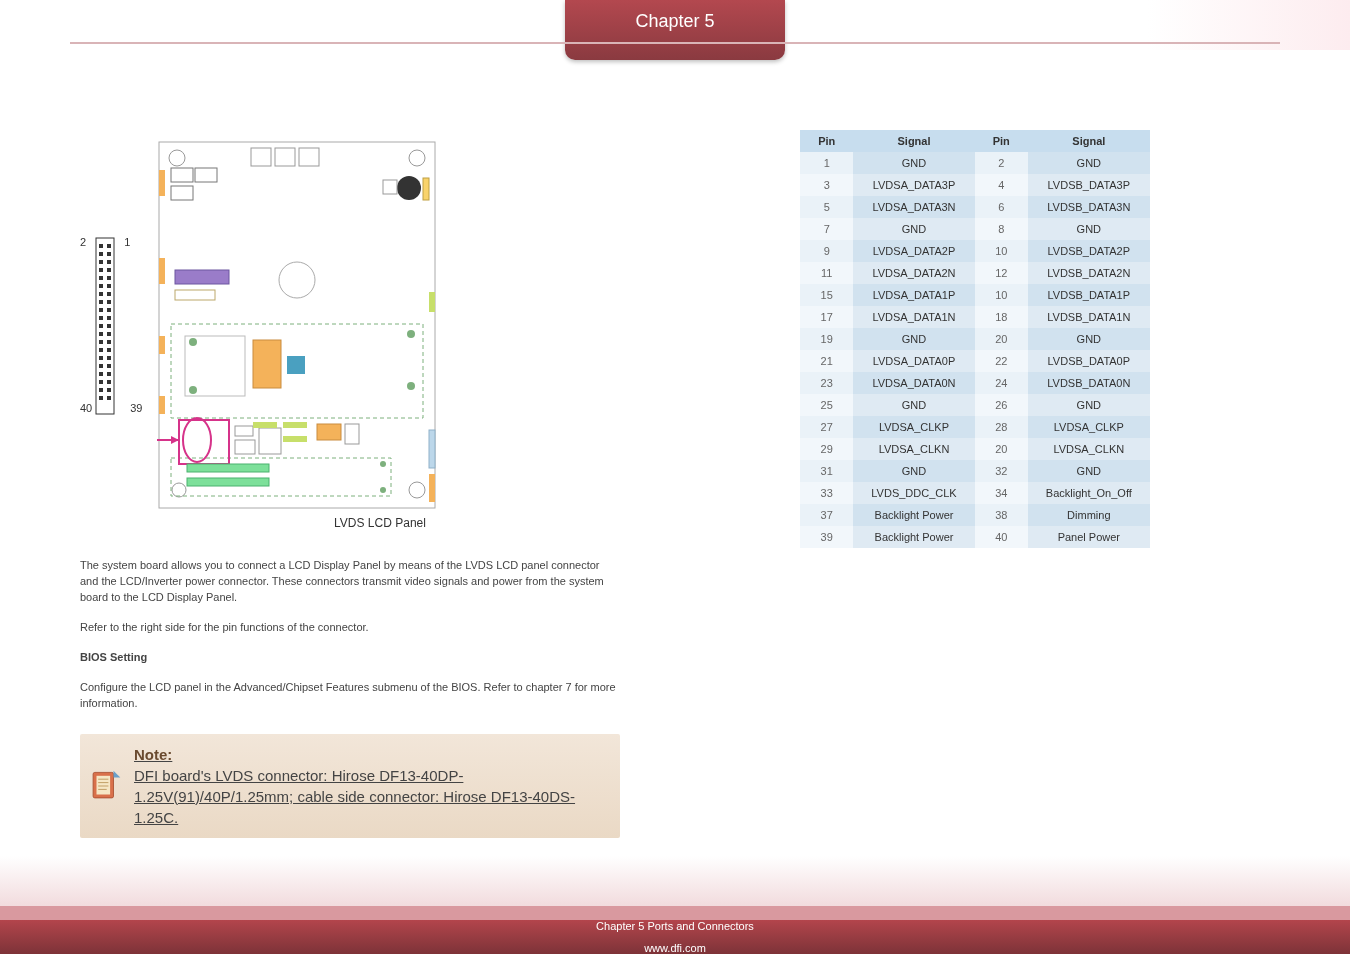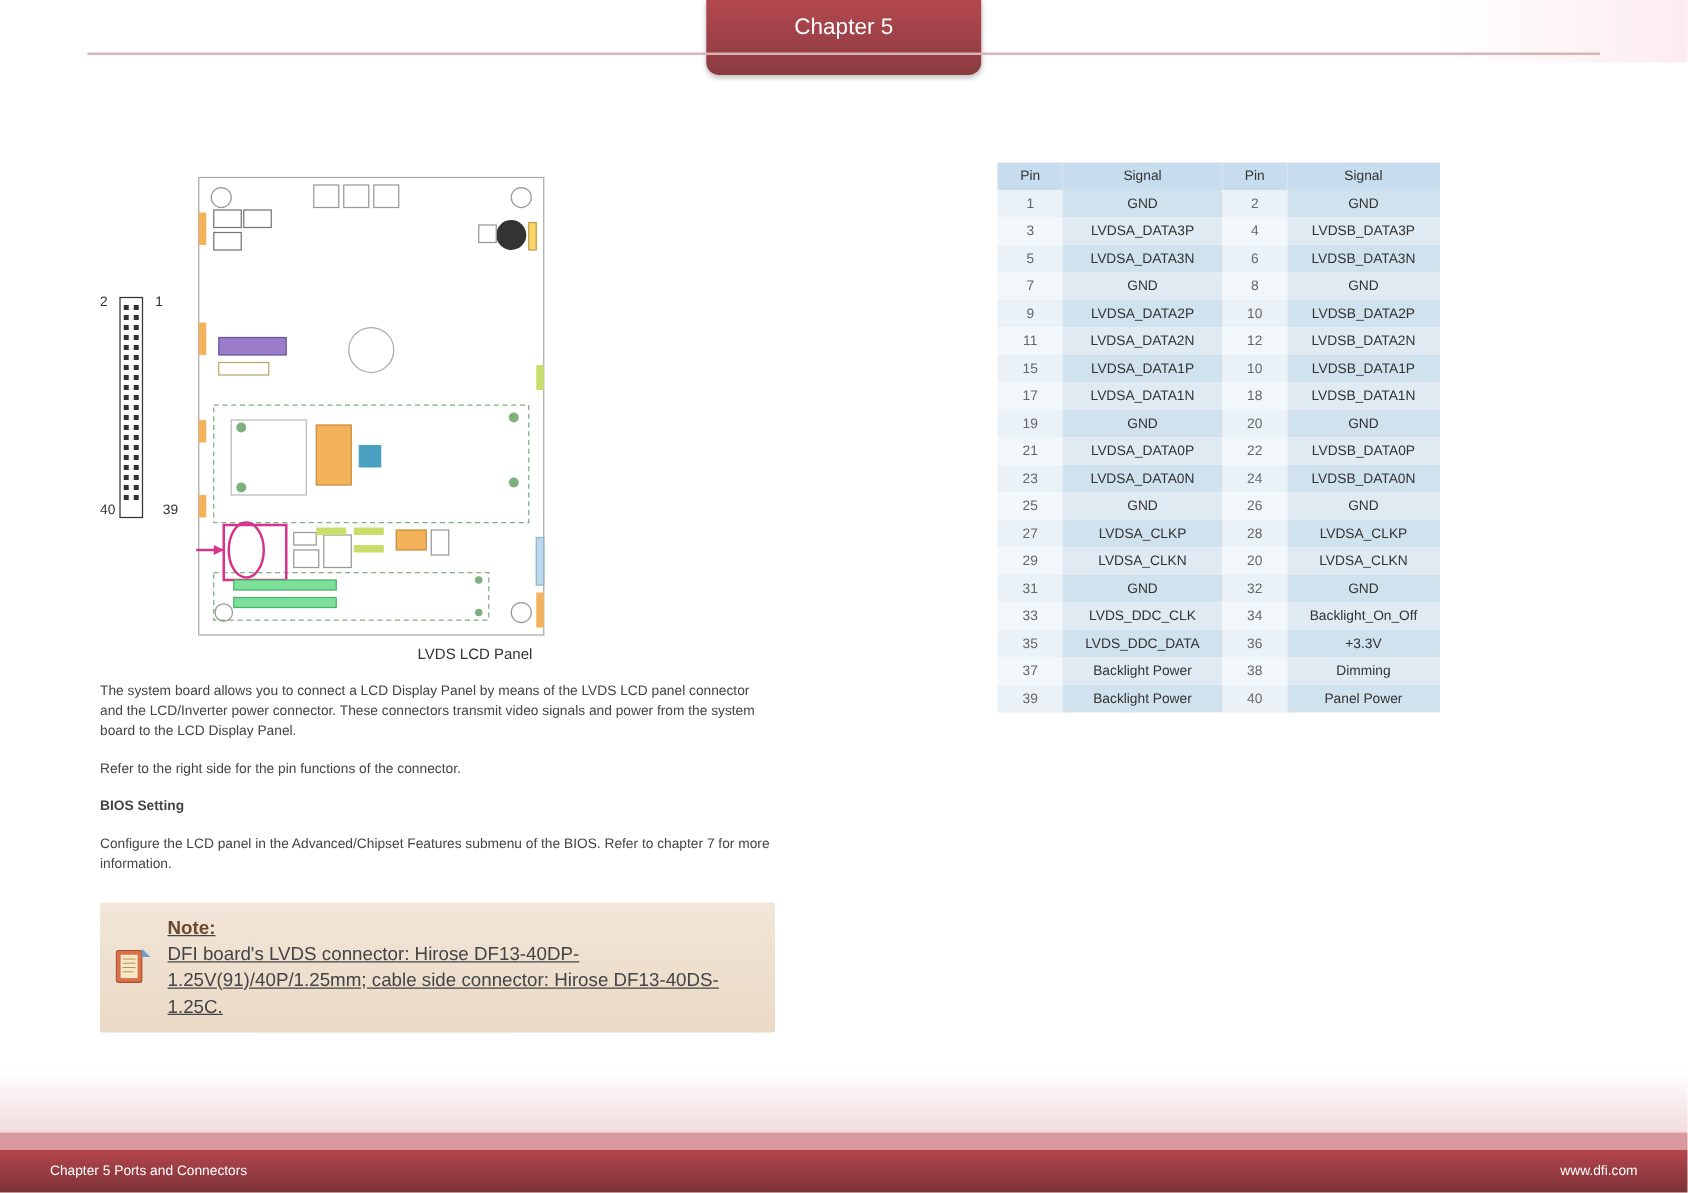--- a/index.html
+++ b/index.html
@@ -48,58 +48,59 @@
   bottom: 90px;
   display: flex;
   gap: 60px;
 }
 .left-col { flex: 0 0 540px; padding-top: 40px; }
 .right-col { flex: 1; display: flex; justify-content: center; align-items: flex-start; padding-top: 30px; }
 .board-wrap { display: flex; align-items: center; gap: 14px; }
 .conn-svg { width: 30px; height: 180px; }
 .board-svg { width: 280px; height: 370px; }
 .board-caption { text-align: center; font-size: 12px; margin-top: 6px; margin-left: 60px; }
-.body-text { font-size: 11px; color: #444; margin-top: 16px; line-height: 1.45; }
+.body-text { font-size: 11px; color: #444; margin-top: 28px; line-height: 1.45; }
 .body-text p { margin-bottom: 14px; }
 .note-box {
   margin-top: 22px;
   background: linear-gradient(#f2e6d9, #ead9c5);
   border-radius: 2px;
   padding: 10px 28px 10px 54px;
   position: relative;
   font-size: 15px;
   color: #444;
   line-height: 1.4;
   text-decoration: underline;
 }
 .note-icon {
   position: absolute;
   left: 8px; top: 50%;
   transform: translateY(-50%);
   width: 34px; height: 34px;
 }
 .pin-table { border-collapse: collapse; font-size: 11px; }
 .pin-table th, .pin-table td { text-align: center; padding: 5px 18px; }
-.pin-table th { background: #c7ddee; color: #333; font-weight: normal; }
+.pin-table th { background: #c7ddee; color: #333; font-weight: bold; }
 .pin-table tr:nth-child(even) td.sig { background: #dfeaf3; }
 .pin-table tr:nth-child(odd) td.sig { background: #d1e2ef; }
 .pin-table td.pin { background: #eaf2f8; color: #666; width: 28px; padding: 5px 6px; }
 .pin-table tr:nth-child(even) td.pin { background: #f2f7fb; }
 .footer {
   position: absolute;
   bottom: 0; left: 0; right: 0;
   height: 48px;
   background: linear-gradient(#b3454c, #7d3338);
   border-top: 14px solid #d9999f;
   color: #fff;
   font-size: 11px;
   display: flex;
   justify-content: space-between;
   align-items: center;
   padding: 0 40px;
+  flex-direction: column;
 }
 .footer-glow {
   position: absolute;
   bottom: 48px; left: 0; right: 0; height: 50px;
   background: linear-gradient(to top, rgba(217,153,159,.35), rgba(255,255,255,0));
   pointer-events: none;
 }
 </style>
 </head>
 <body>
@@ -361,26 +362,20 @@
             <td class="pin">32</td>
             <td class="sig">GND</td>
           </tr>
           <tr>
             <td class="pin">33</td>
             <td class="sig">LVDS_DDC_CLK</td>
             <td class="pin">34</td>
             <td class="sig">Backlight_On_Off</td>
           </tr>
           <tr>
-            <td class="pin">35</td>
-            <td class="sig">LVDS_DDC_DATA</td>
-            <td class="pin">36</td>
-            <td class="sig">+3.3V</td>
-          </tr>
-          <tr>
             <td class="pin">37</td>
             <td class="sig">Backlight Power</td>
             <td class="pin">38</td>
             <td class="sig">Dimming</td>
           </tr>
           <tr>
             <td class="pin">39</td>
             <td class="sig">Backlight Power</td>
             <td class="pin">40</td>
             <td class="sig">Panel Power</td>

